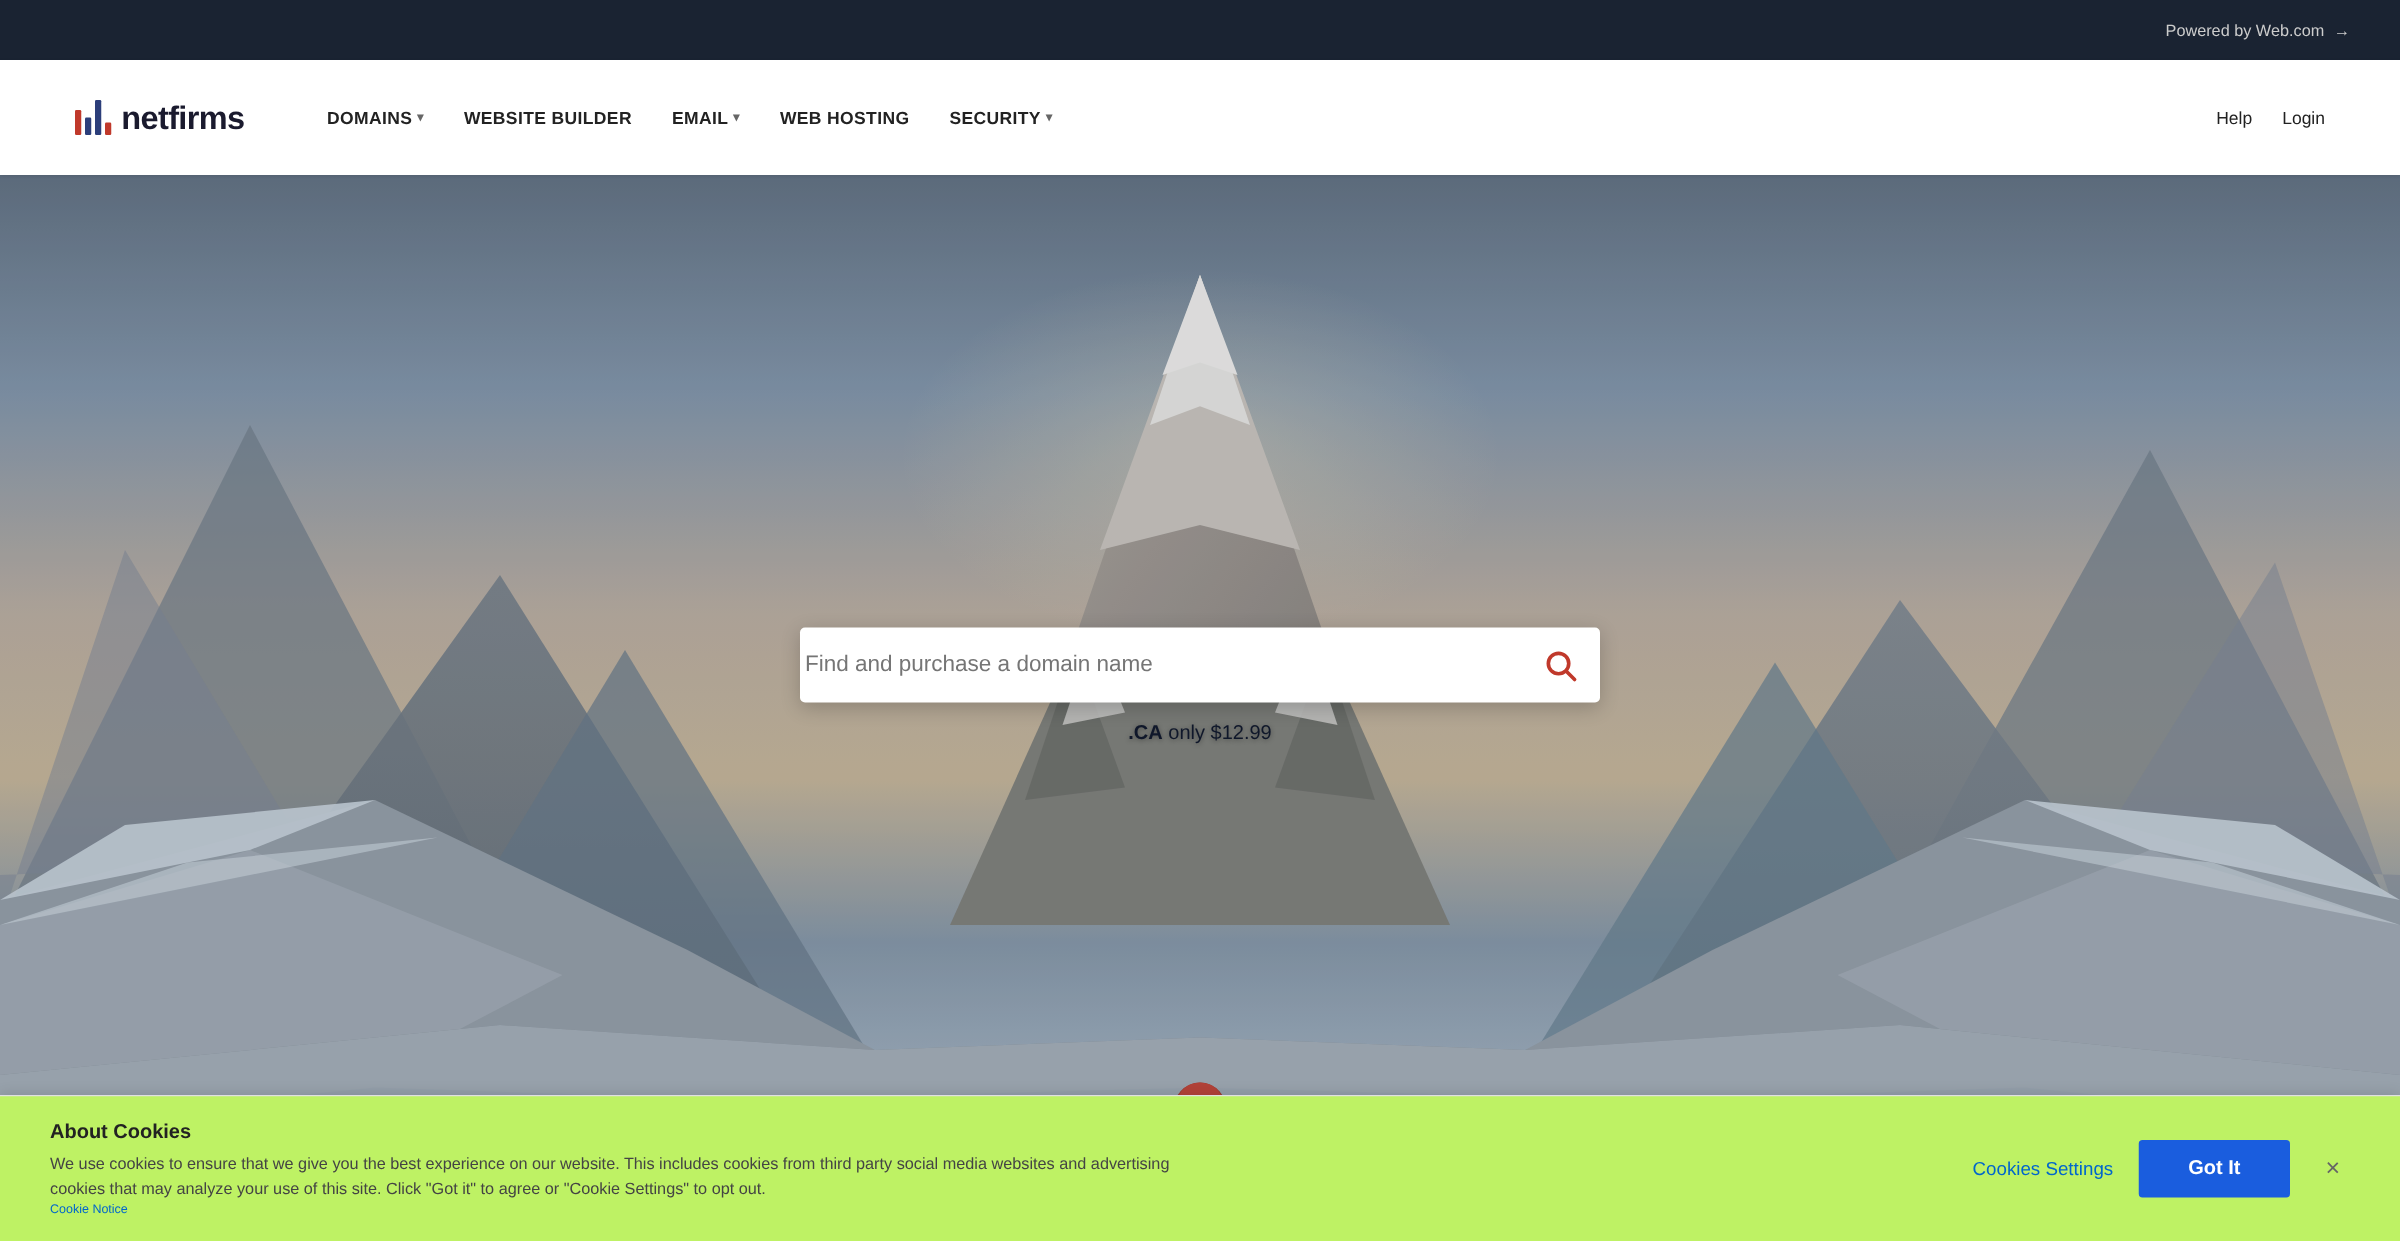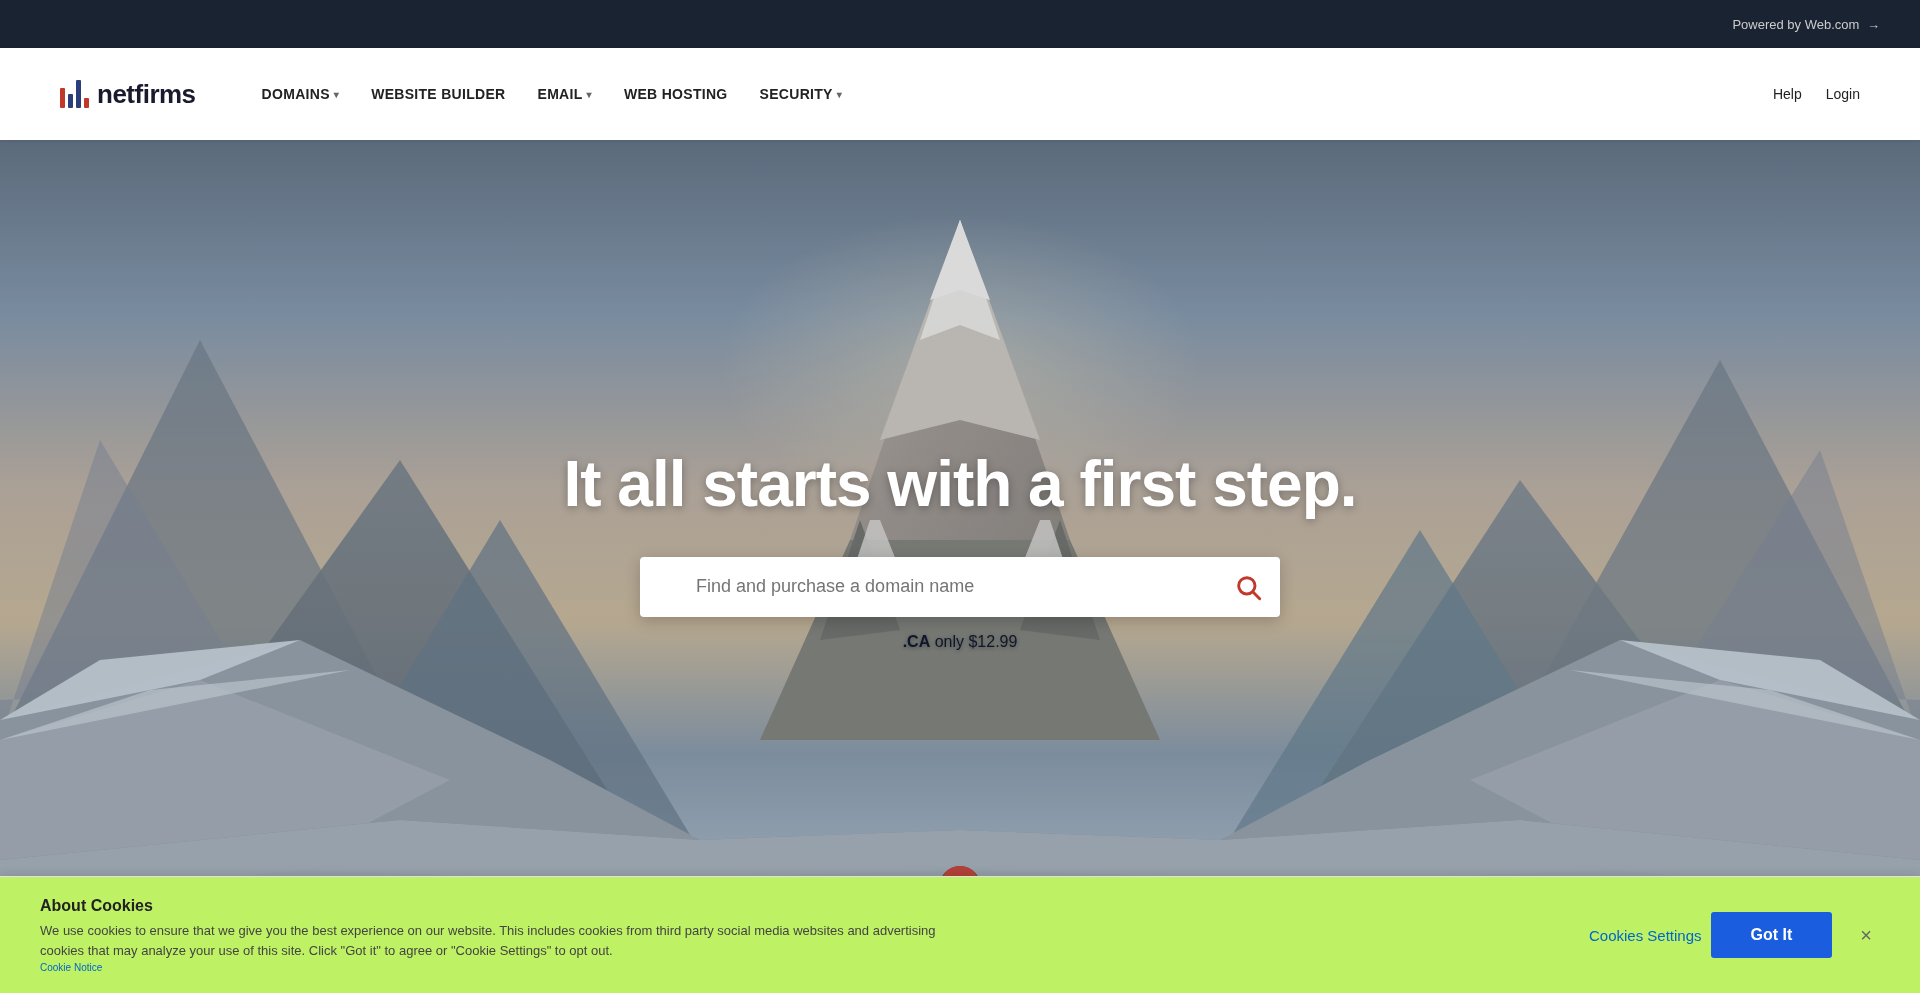--- a/index.html
+++ b/index.html
@@ -162,24 +162,23 @@
       border-radius: 4px;
       overflow: hidden;
       box-shadow: 0 4px 16px rgba(0,0,0,0.2);
     }
     .search-input {
       flex: 1;
       height: 60px;
       border: none;
       outline: none;
       font-size: 18px;
-      padding: 0 20px;
+      padding: 0 4px;
       color: #0369a1;
       background: transparent;
-      margin-left: 36px;
     }
     .search-button {
       width: 64px;
       height: 60px;
       background: transparent;
       border: none;
       cursor: pointer;
       display: flex;
       align-items: center;
       justify-content: center;
@@ -235,21 +234,21 @@
       color: #0066cc;
       text-decoration: none;
       font-size: 10px;
       display: block;
       margin-top: 2px;
     }
 
     .cookie-actions {
       display: flex;
       align-items: center;
-      gap: 9px;
+      gap: 20px;
       flex-shrink: 0;
     }
     .cookie-settings-btn {
       background: transparent;
       border: none;
       color: #0066cc;
       font-size: 15px;
       cursor: pointer;
       text-decoration: none;
       white-space: nowrap;
@@ -427,21 +426,20 @@
       <ellipse cx="70" cy="120" rx="10" ry="35" fill="#b03020" transform="rotate(5, 70, 120)"></ellipse>
 
       <rect x="20" y="160" width="20" height="40" fill="#2a2a2a" rx="3"></rect>
       <rect x="42" y="160" width="20" height="40" fill="#2a2a2a" rx="3"></rect>
     </g>
 
     <rect width="1920" height="877" fill="rgba(100,120,140,0.15)"></rect>
   </svg>
 
   <div class="hero-content">
-    <h1 class="hero-title">It all starts with a first step.</h1>
 
     <div class="search-container">
       <input class="search-input" type="text" placeholder="Find and purchase a domain name" style="">
       <button class="search-button">
         <svg class="search-icon-svg" viewBox="0 0 24 24" fill="none" stroke="#c0392b" stroke-width="2.5" stroke-linecap="round" stroke-linejoin="round">
           <circle cx="11" cy="11" r="7"></circle>
           <line x1="16.5" y1="16.5" x2="22" y2="22"></line>
         </svg>
       </button>
     </div>

